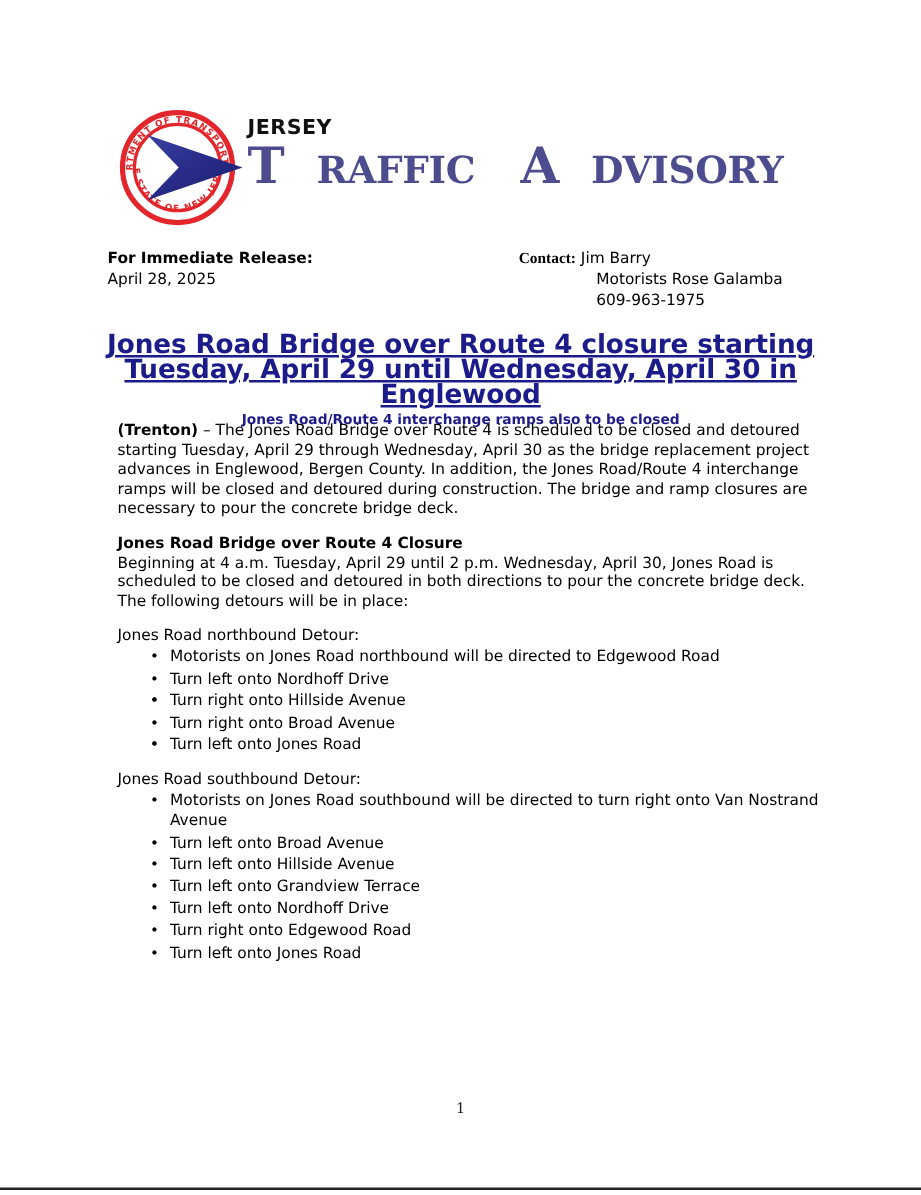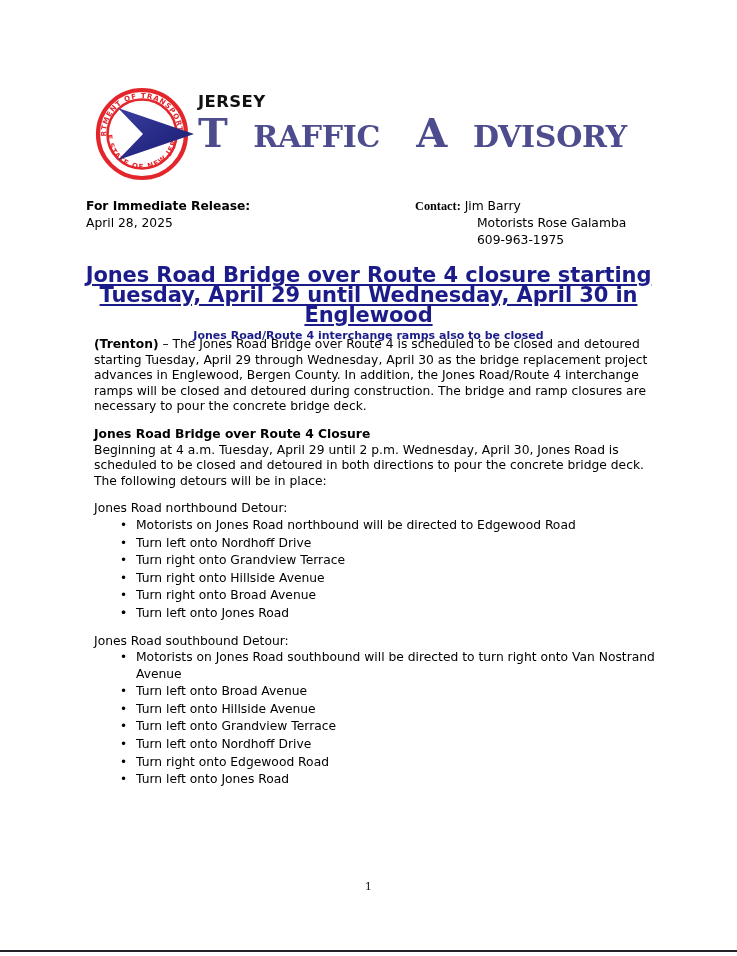--- a/index.html
+++ b/index.html
@@ -254,21 +254,21 @@
 
     <p class="sec-head">Jones Road Bridge over Route 4 Closure</p>
     <p>Beginning at 4 a.m. Tuesday, April 29 until 2 p.m. Wednesday, April 30, Jones Road is scheduled to be closed and detoured in both directions to pour the concrete bridge deck. The following detours will be in place:</p>
 
     <div class="spacer-sm"></div>
 
     <p class="detour-head">Jones Road northbound Detour:</p>
     <ul class="detour">
       <li><span class="bul">•</span><span>Motorists on Jones Road northbound will be directed to Edgewood Road</span></li>
       <li><span class="bul">•</span><span>Turn left onto Nordhoff Drive</span></li>
-      <li><span class="bul">•</span><span>Turn right onto Grandview Terrace</span></li>
+      <li><span class="bul">•</span></li>
       <li><span class="bul">•</span><span>Turn right onto Hillside Avenue</span></li>
       <li><span class="bul">•</span><span>Turn right onto Broad Avenue</span></li>
       <li><span class="bul">•</span></li>
       <li><span class="bul">•</span><span>Turn left onto Jones Road</span></li>
     </ul>
 
     <div class="spacer-xs"></div>
 
     <p class="detour-head">Jones Road southbound Detour:</p>
     <ul class="detour">

